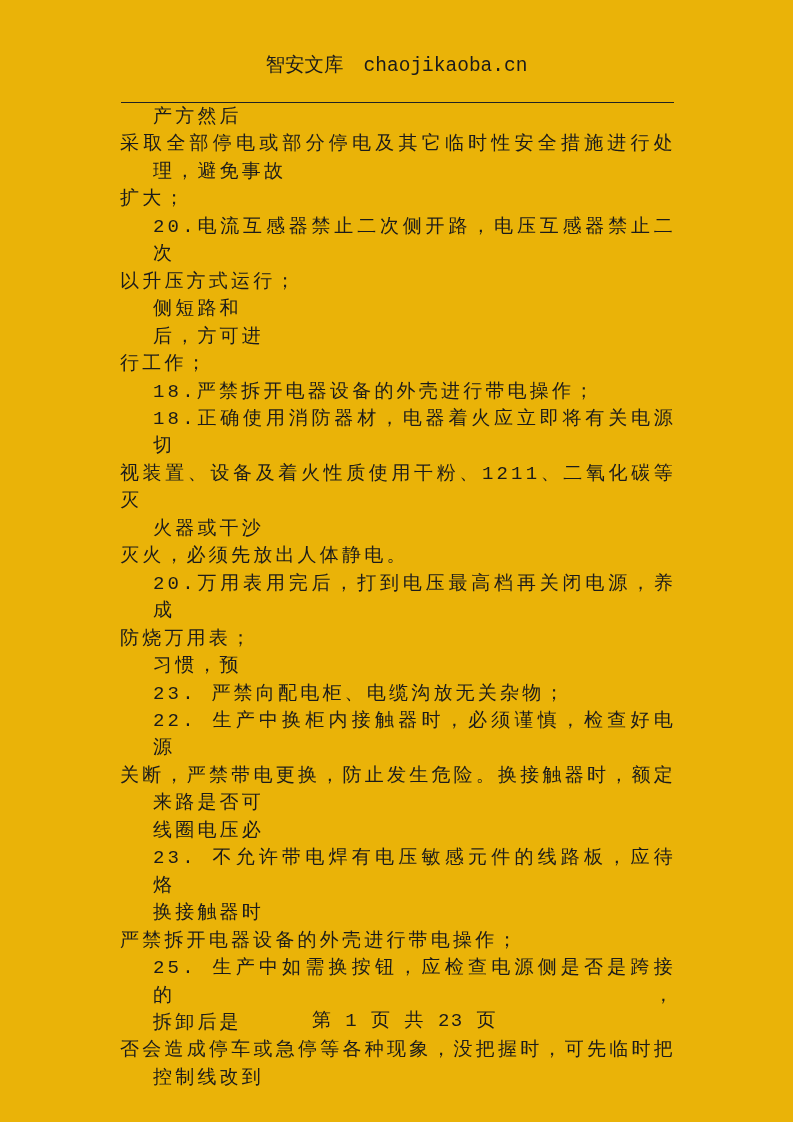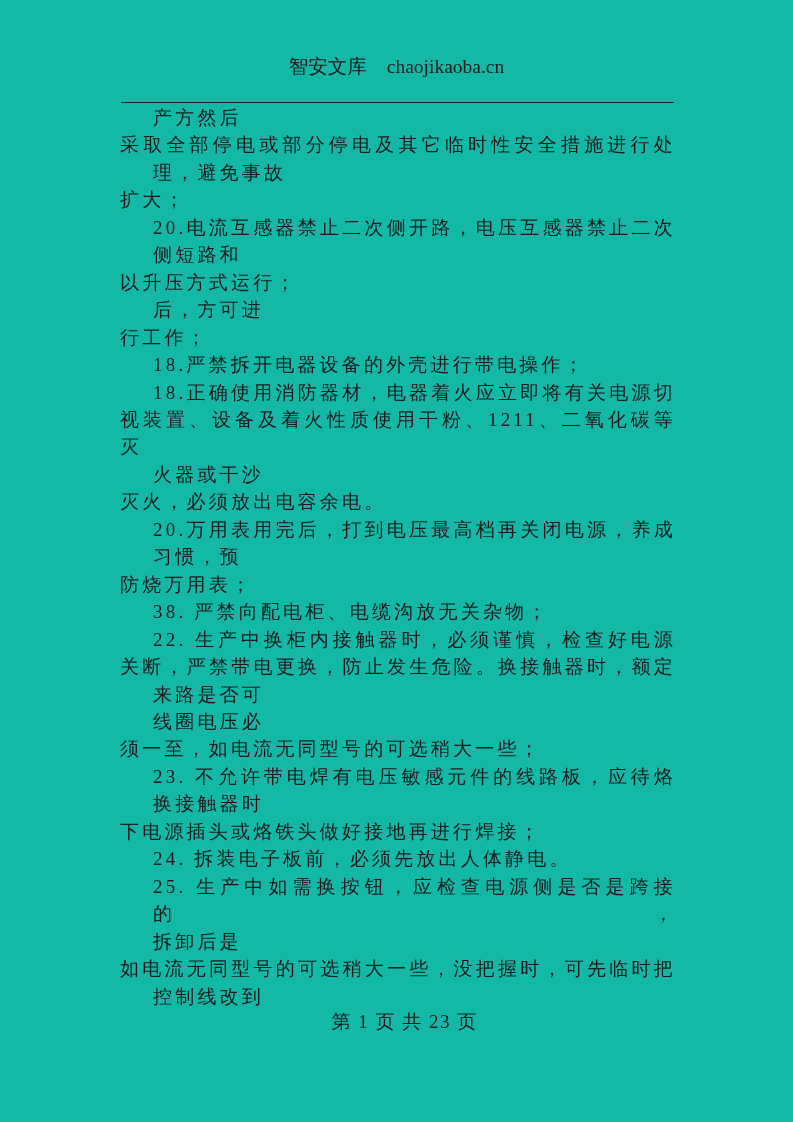--- a/index.html
+++ b/index.html
@@ -1,22 +1,22 @@
 <!DOCTYPE html>
 <html><head>
 <meta charset="utf-8">
 <style>
   * { margin:0; padding:0; box-sizing:border-box; }
   html, body { background:#ffffff; }
   .page {
     position:relative;
     width:793px;
     height:1122px;
-    background:#14b8a6;
-    font-family:Liberation Serif, serif;
+    background:#eab308;
+    font-family:Liberation Mono, monospace;
     color:#1b1b1b;
     overflow:hidden;
   }
   .header {
     position:absolute;
     top:53px; left:0; width:100%;
     text-align:center;
     font-size:19.5px;
     line-height:27px;
     white-space:nowrap;
@@ -63,45 +63,43 @@
 
   <div class="divider"></div>
 
   <div class="body-col">
 
   <div class="line indent">产方然后</div>
       <div class="line j">采取全部停电或部分停电及其它临时性安全措施进行处</div>
       <div class="line indent">理，避免事故</div>
       <div class="line">扩大；</div>
       <div class="line indent j">20.电流互感器禁止二次侧开路，电压互感器禁止二次</div>
+      <div class="line">以升压方式运行；</div>
       <div class="line indent">侧短路和</div>
-      <div class="line">以升压方式运行；</div>
       <div class="line indent">后，方可进</div>
       <div class="line">行工作；</div>
       <div class="line indent">18.严禁拆开电器设备的外壳进行带电操作；</div>
       <div class="line indent j">18.正确使用消防器材，电器着火应立即将有关电源切</div>
       <div class="line j">视装置、设备及着火性质使用干粉、1211、二氧化碳等灭</div>
       <div class="line indent">火器或干沙</div>
-      <div class="line">灭火，必须放出电容余电。</div>
+      <div class="line">灭火，必须先放出人体静电。</div>
       <div class="line indent j">20.万用表用完后，打到电压最高档再关闭电源，养成</div>
+      <div class="line">防烧万用表；</div>
       <div class="line indent">习惯，预</div>
-      <div class="line">防烧万用表；</div>
-      <div class="line indent">38. 严禁向配电柜、电缆沟放无关杂物；</div>
+      <div class="line indent">23. 严禁向配电柜、电缆沟放无关杂物；</div>
       <div class="line indent j">22. 生产中换柜内接触器时，必须谨慎，检查好电源</div>
       <div class="line j">关断，严禁带电更换，防止发生危险。换接触器时，额定</div>
       <div class="line indent">来路是否可</div>
       <div class="line indent">线圈电压必</div>
-      <div class="line">须一至，如电流无同型号的可选稍大一些；</div>
       <div class="line indent j">23. 不允许带电焊有电压敏感元件的线路板，应待烙</div>
       <div class="line indent">换接触器时</div>
-      <div class="line">下电源插头或烙铁头做好接地再进行焊接；</div>
-      <div class="line indent">24. 拆装电子板前，必须先放出人体静电。</div>
+      <div class="line">严禁拆开电器设备的外壳进行带电操作；</div>
       <div class="line indent j">25. 生产中如需换按钮，应检查电源侧是否是跨接的，</div>
       <div class="line indent">拆卸后是</div>
-      <div class="line j">如电流无同型号的可选稍大一些，没把握时，可先临时把</div>
+      <div class="line j">否会造成停车或急停等各种现象，没把握时，可先临时把</div>
       <div class="line indent">控制线改到</div>
     </div>
 
   <div class="footer">
     <span>第 1 页 共 23 页</span>
   </div>
 
 </div>
 
 </body></html>

